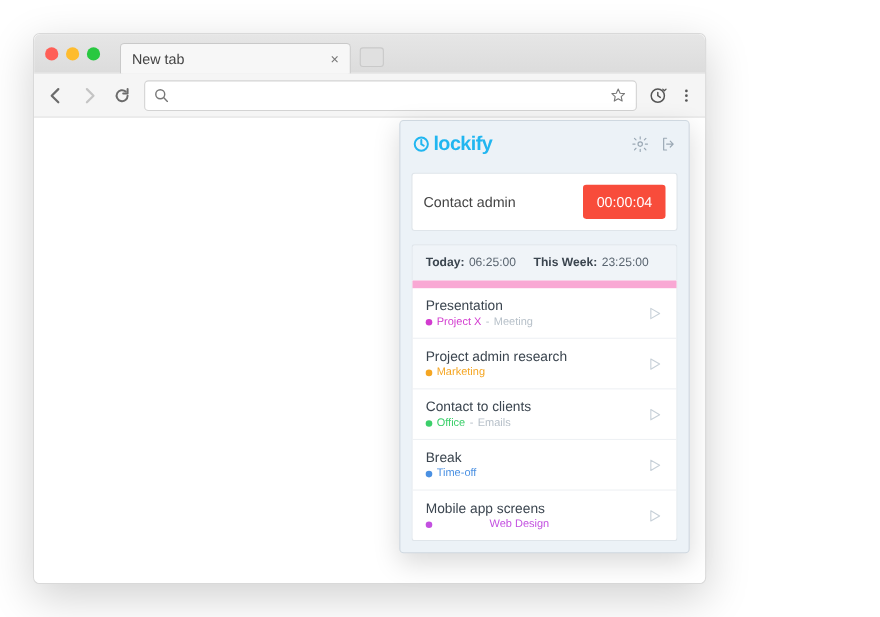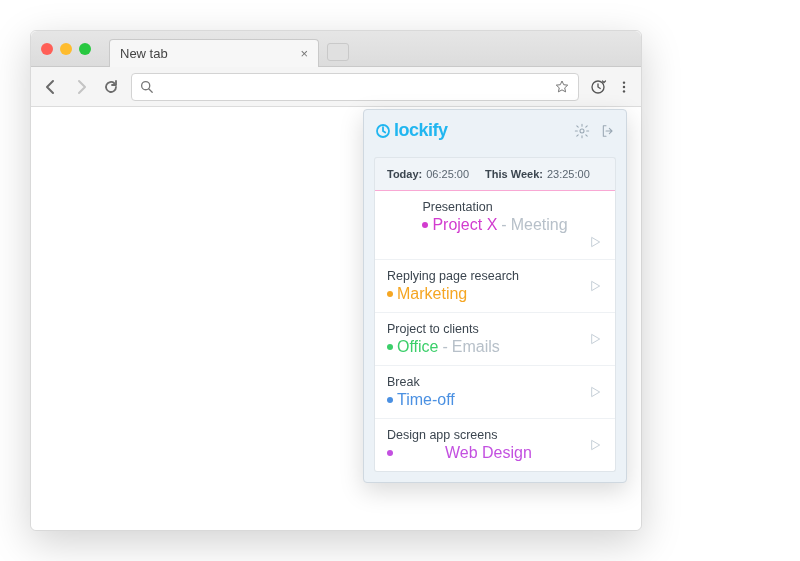--- a/index.html
+++ b/index.html
@@ -157,24 +157,24 @@
     background:#fff;
     border:1px solid #dfe5ea;
     border-top:none;
     border-bottom-left-radius:3px;border-bottom-right-radius:3px;
   }
   .entry{
     display:flex;align-items:center;
     padding:9px 12px;
     border-top:1px solid #eef1f4;
   }
-  .entry:first-child{border-top:1px solid #f9a8d4;flex-direction:column;}
+  .entry:first-child{border-top:7px solid #f9a8d4;}
   .entry-main{display:flex;flex-direction:column;gap:2px;}
   .entry-title{font-size:12.5px;color:#3b454f;}
-  .entry-meta{font-size:16px;display:flex;align-items:center;gap:4px;}
+  .entry-meta{font-size:10px;display:flex;align-items:center;gap:4px;}
   .proj-dot{width:6px;height:6px;border-radius:50%;}
   .proj-name{}
   .task-sep{color:#b7c0c9;}
   .task-name{color:#b7c0c9;text-align:right;}
   .play{
     margin-left:auto;
     color:#c7d0d8;
   }
   svg{display:block;}
 </style>
@@ -263,20 +263,24 @@
             </svg>
         </span>
         <span class="header-icon">
           <svg width="16" height="16" viewBox="0 0 24 24">
               <path d="M9 4h-4v16h4" stroke="currentColor" stroke-width="1.6" fill="none" stroke-linecap="round" stroke-linejoin="round"></path>
               <path d="M14 8l4 4-4 4M18 12H9" stroke="currentColor" stroke-width="1.6" fill="none" stroke-linecap="round" stroke-linejoin="round"></path>
             </svg>
         </span>
       </div>
 
+      <div class="current-entry">
+        <span class="desc">Contact admin</span>
+        <span class="timer-btn">00:00:04</span>
+      </div>
 
       <div class="summary">
         <span><b>Today:</b><span>06:25:00</span></span>
         <span><b>This Week:</b><span>23:25:00</span></span>
       </div>
 
       <div class="entries" id="entries">
           <div class="entry">
             <div class="entry-main">
               <div class="entry-title">Presentation</div>
@@ -288,35 +292,35 @@
               </div>
             </div>
             <span class="play">
               <svg width="16" height="16" viewBox="0 0 24 24">
                 <path d="M7 5v14l12-7z" stroke="currentColor" stroke-width="1.5" fill="none" stroke-linejoin="round"></path>
               </svg>
             </span>
           </div>
           <div class="entry">
             <div class="entry-main">
-              <div class="entry-title">Replying page research</div>
+              <div class="entry-title">Project admin research</div>
               <div class="entry-meta">
                 <span class="proj-dot" style="background: rgb(245, 166, 35);"></span>
                 <span class="proj-name" style="color: rgb(245, 166, 35);">Marketing</span>
               </div>
             </div>
             <span class="play">
               <svg width="16" height="16" viewBox="0 0 24 24">
                 <path d="M7 5v14l12-7z" stroke="currentColor" stroke-width="1.5" fill="none" stroke-linejoin="round"></path>
               </svg>
             </span>
           </div>
           <div class="entry">
             <div class="entry-main">
-              <div class="entry-title">Project to clients</div>
+              <div class="entry-title">Contact to clients</div>
               <div class="entry-meta">
                 <span class="proj-dot" style="background: rgb(59, 207, 106);"></span>
                 <span class="proj-name" style="color: rgb(59, 207, 106);">Office</span>
                 <span class="task-sep"> - </span>
                 <span class="task-name">Emails</span>
               </div>
             </div>
             <span class="play">
               <svg width="16" height="16" viewBox="0 0 24 24">
                 <path d="M7 5v14l12-7z" stroke="currentColor" stroke-width="1.5" fill="none" stroke-linejoin="round"></path>
@@ -332,21 +336,21 @@
               </div>
             </div>
             <span class="play">
               <svg width="16" height="16" viewBox="0 0 24 24">
                 <path d="M7 5v14l12-7z" stroke="currentColor" stroke-width="1.5" fill="none" stroke-linejoin="round"></path>
               </svg>
             </span>
           </div>
           <div class="entry">
             <div class="entry-main">
-              <div class="entry-title">Design app screens</div>
+              <div class="entry-title">Mobile app screens</div>
               <div class="entry-meta">
                 <span class="proj-dot" style="background: rgb(195, 80, 224);"></span>
                 <span class="proj-name" style="color: rgb(195, 80, 224); margin-left: 48px;">Web Design</span>
               </div>
             </div>
             <span class="play">
               <svg width="16" height="16" viewBox="0 0 24 24">
                 <path d="M7 5v14l12-7z" stroke="currentColor" stroke-width="1.5" fill="none" stroke-linejoin="round"></path>
               </svg>
             </span>

